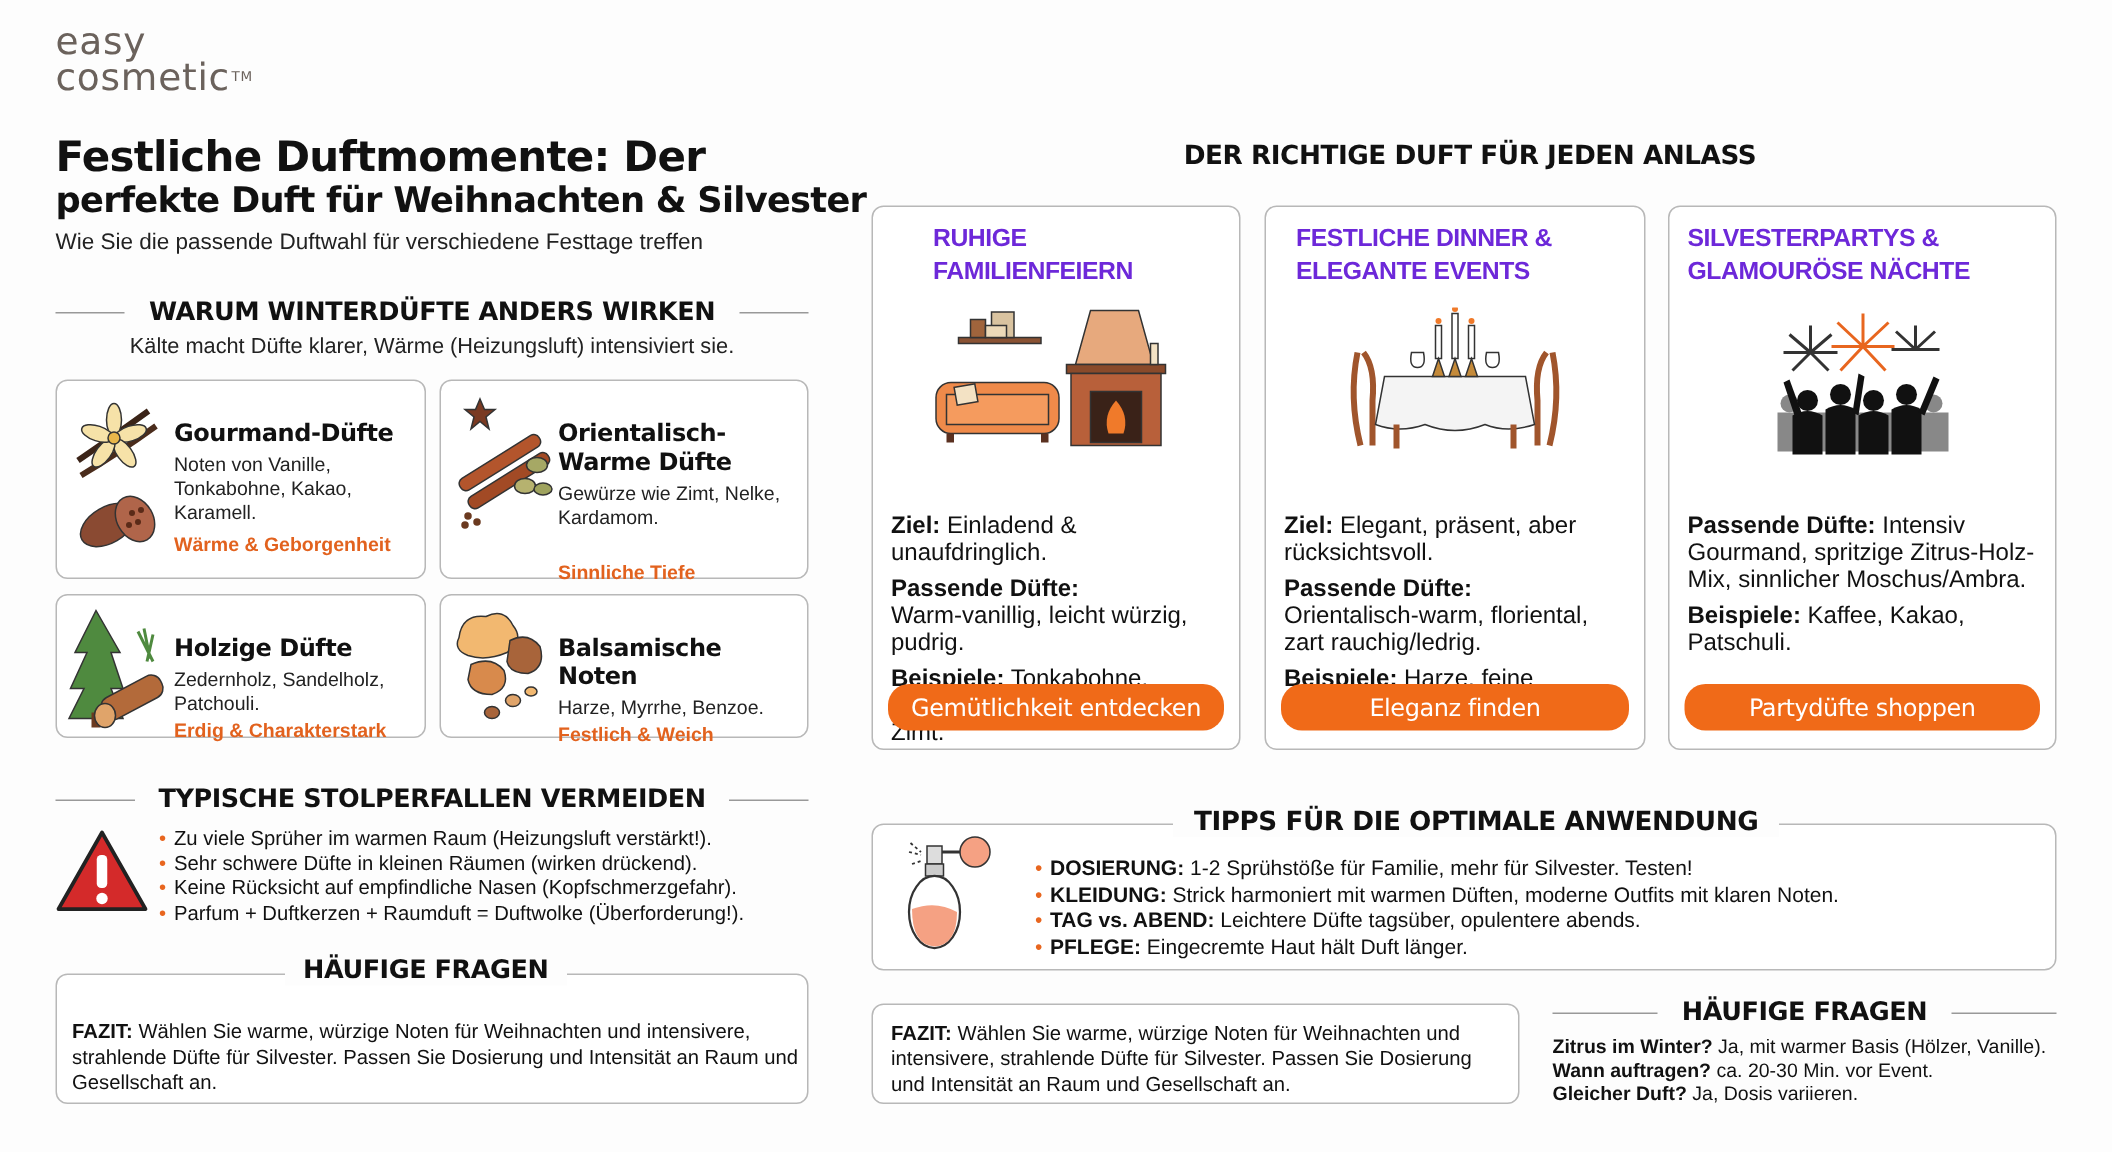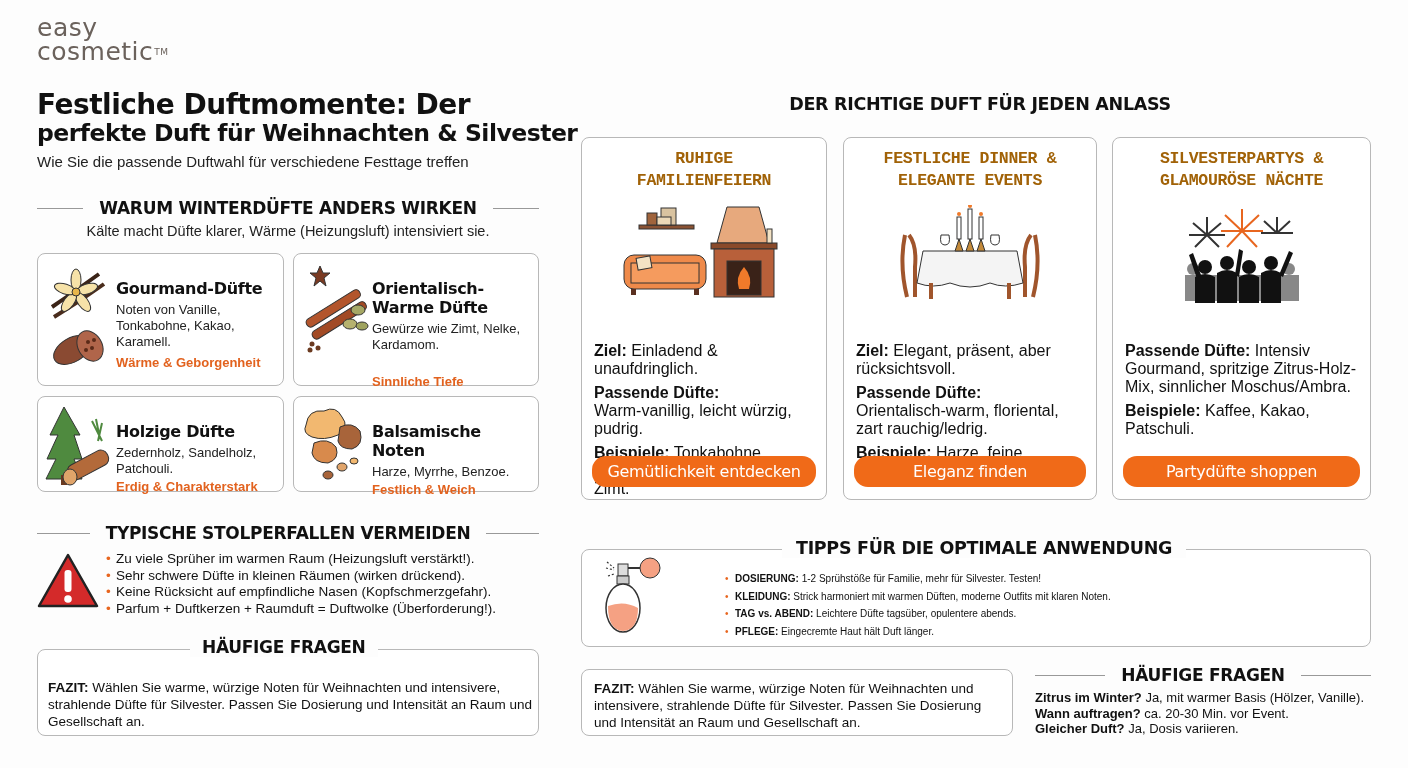--- a/index.html
+++ b/index.html
@@ -11,21 +11,21 @@
 .title2{left:37px;top:119px;font-size:23.5px;font-weight:bold;font-family:"DejaVu Sans",sans-serif;letter-spacing:-0.5px}
 .subtitle{left:37px;top:153px;font-size:15px;color:#222}
 .sechead{display:flex;align-items:center;gap:16px;font-weight:bold;font-family:"DejaVu Sans",sans-serif;font-size:17px;letter-spacing:-0.3px}
 .sechead .line{flex:1;height:1px;background:#999}
 .card{position:absolute;border:1.3px solid #b8b8b8;border-radius:8px;background:#fff}
 .scard .ico{position:absolute;left:6px;top:8px;width:70px;height:110px}
 .scard .txt{position:absolute;left:78px;top:25px;right:6px}
 .scard h3{font-family:"DejaVu Sans",sans-serif;font-size:16px;line-height:19px;font-weight:bold;letter-spacing:-0.3px}
 .scard p{font-size:13px;line-height:16px;margin-top:4px;color:#222}
 .scard .tag{font-size:13px;font-weight:bold;color:#e2621e;margin-top:5px}
-.occ h2{color:#a16207;font-family:Liberation Mono, monospace;font-weight:bold;font-size:16.5px;line-height:22px;text-align:center;margin-top:10px;letter-spacing:-0.3px}
+.occ h2{color:#6d28d9;font-family:Liberation Sans, sans-serif;font-weight:bold;font-size:16.5px;line-height:22px;text-align:left;margin-top:10px;letter-spacing:-0.3px}
 .occ .ill{height:118px;display:flex;align-items:center;justify-content:center;margin-top:4px}
 .occ .body{padding:0 10px 0 12px;font-size:16px;line-height:18px;color:#111}
 .occ .body p{margin-bottom:6px}
 .occ .body b{font-weight:bold}
 .btn{position:absolute;left:10px;right:10px;bottom:12px;height:31px;background:#f06a18;border-radius:14px;color:#fff;font-weight:normal;font-size:16px;display:flex;align-items:center;justify-content:center;font-family:"DejaVu Sans",sans-serif;letter-spacing:-0.3px}
 ul.bul{list-style:none}
 ul.bul li{position:relative;padding-left:10px}
 ul.bul li:before{content:"•";color:#e8661f;position:absolute;left:0;top:0}
 .fazit{font-size:13.5px;line-height:17px;color:#111}
 </style>
@@ -268,21 +268,21 @@
   <svg width="72" height="80" viewBox="0 0 72 80">
     <path d="M2 12 L10 14 M4 20 L10 18 M3 6 L10 12" stroke="#333" stroke-width="1.2" stroke-dasharray="2 2"></path>
     <rect x="14" y="8" width="10" height="12" fill="#ddd" stroke="#333"></rect>
     <path d="M24 12 L36 12" stroke="#333" stroke-width="2"></path>
     <circle cx="46" cy="12" r="10" fill="#f5a183" stroke="#333"></circle>
     <rect x="13" y="20" width="12" height="8" fill="#ccc" stroke="#333"></rect>
     <ellipse cx="19" cy="52" rx="17" ry="24" fill="#fff" stroke="#333" stroke-width="1.5"></ellipse>
     <path d="M4 50 Q20 44 34 52 Q34 74 19 75 Q4 74 4 50Z" fill="#f5a183"></path>
   </svg>
 </div>
-<ul class="abs bul" style="left:725px;top:570px;font-size:10px;line-height:17.5px;color:#111">
+<ul class="abs bul" style="left:690px;top:570px;font-size:14px;line-height:17.5px;color:#111">
   <li><b>DOSIERUNG:</b><span> 1-2 Sprühstöße für Familie, mehr für Silvester. Testen!</span></li>
   <li><b>KLEIDUNG:</b><span> Strick harmoniert mit warmen Düften, moderne Outfits mit klaren Noten.</span></li>
   <li><b>TAG vs. ABEND:</b><span> Leichtere Düfte tagsüber, opulentere abends.</span></li>
   <li><b>PFLEGE:</b><span> Eingecremte Haut hält Duft länger.</span></li>
 </ul>
 
 <div class="card" style="left:581px;top:669px;width:432px;height:67px"></div>
 <div class="abs fazit" style="left:594px;top:680px;width:410px">
   <b>FAZIT:</b><span> Wählen Sie warme, würzige Noten für Weihnachten und intensivere, strahlende Düfte für Silvester. Passen Sie Dosierung und Intensität an Raum und Gesellschaft an.</span>
 </div>

